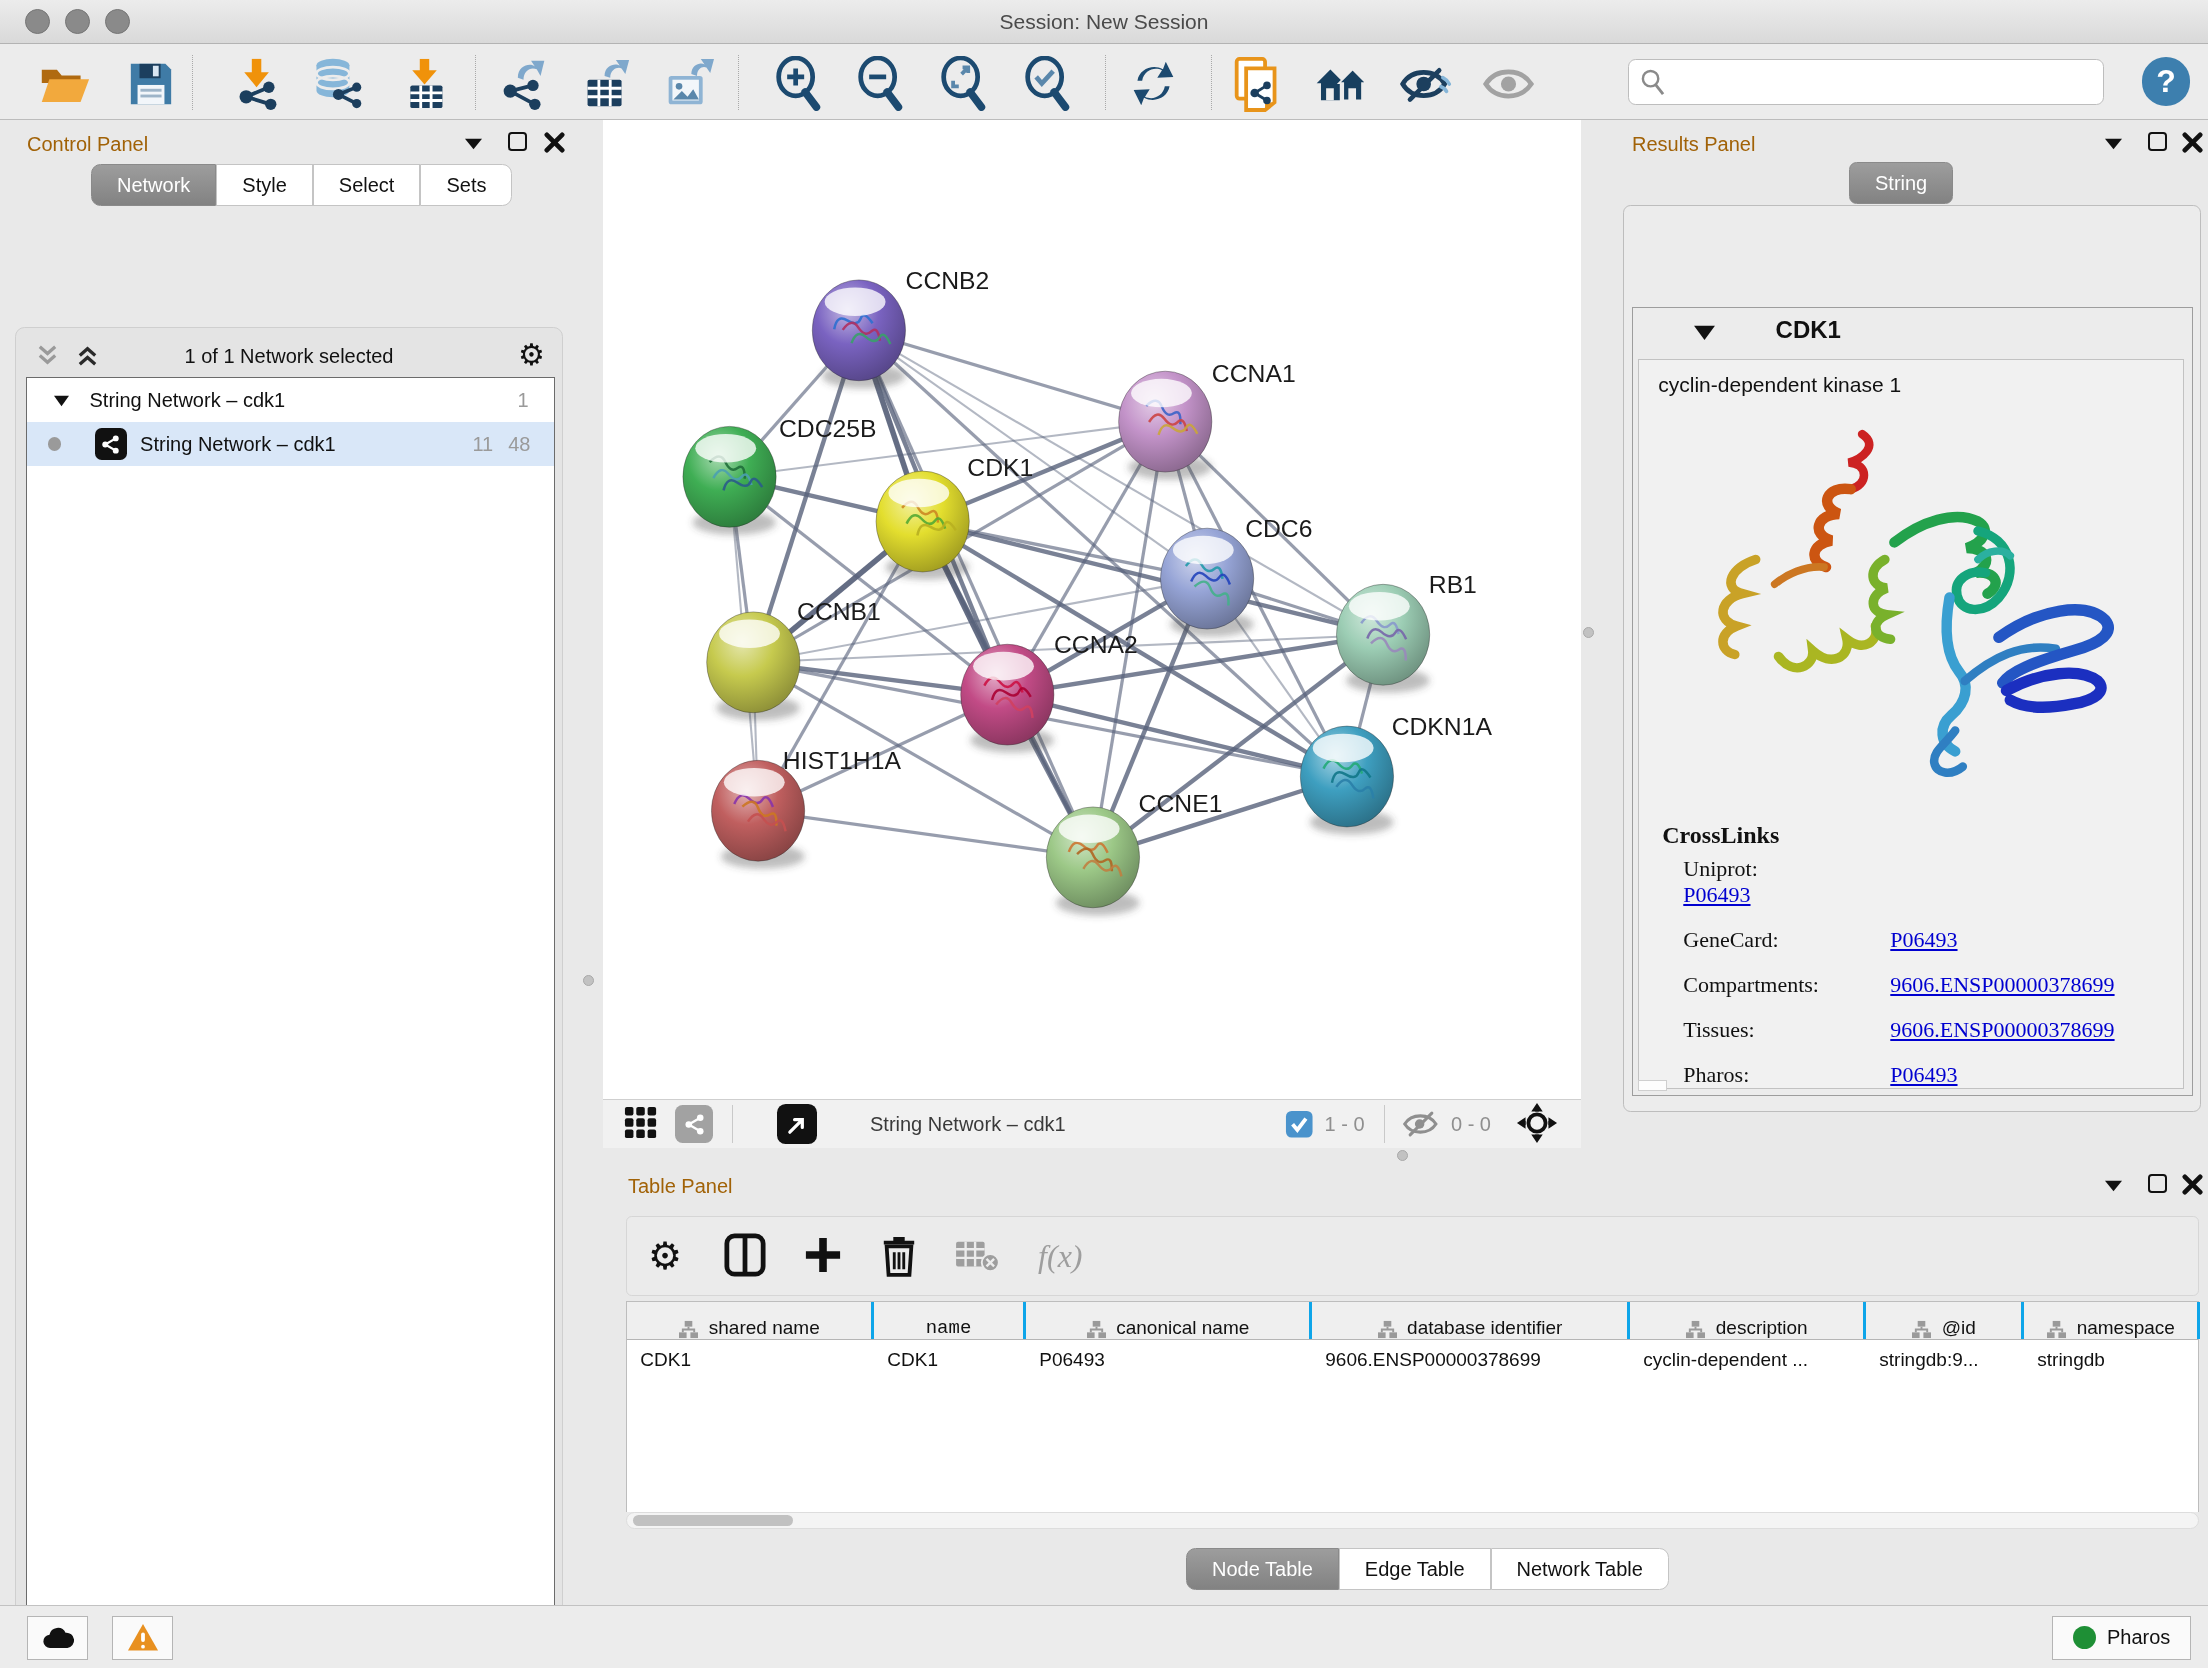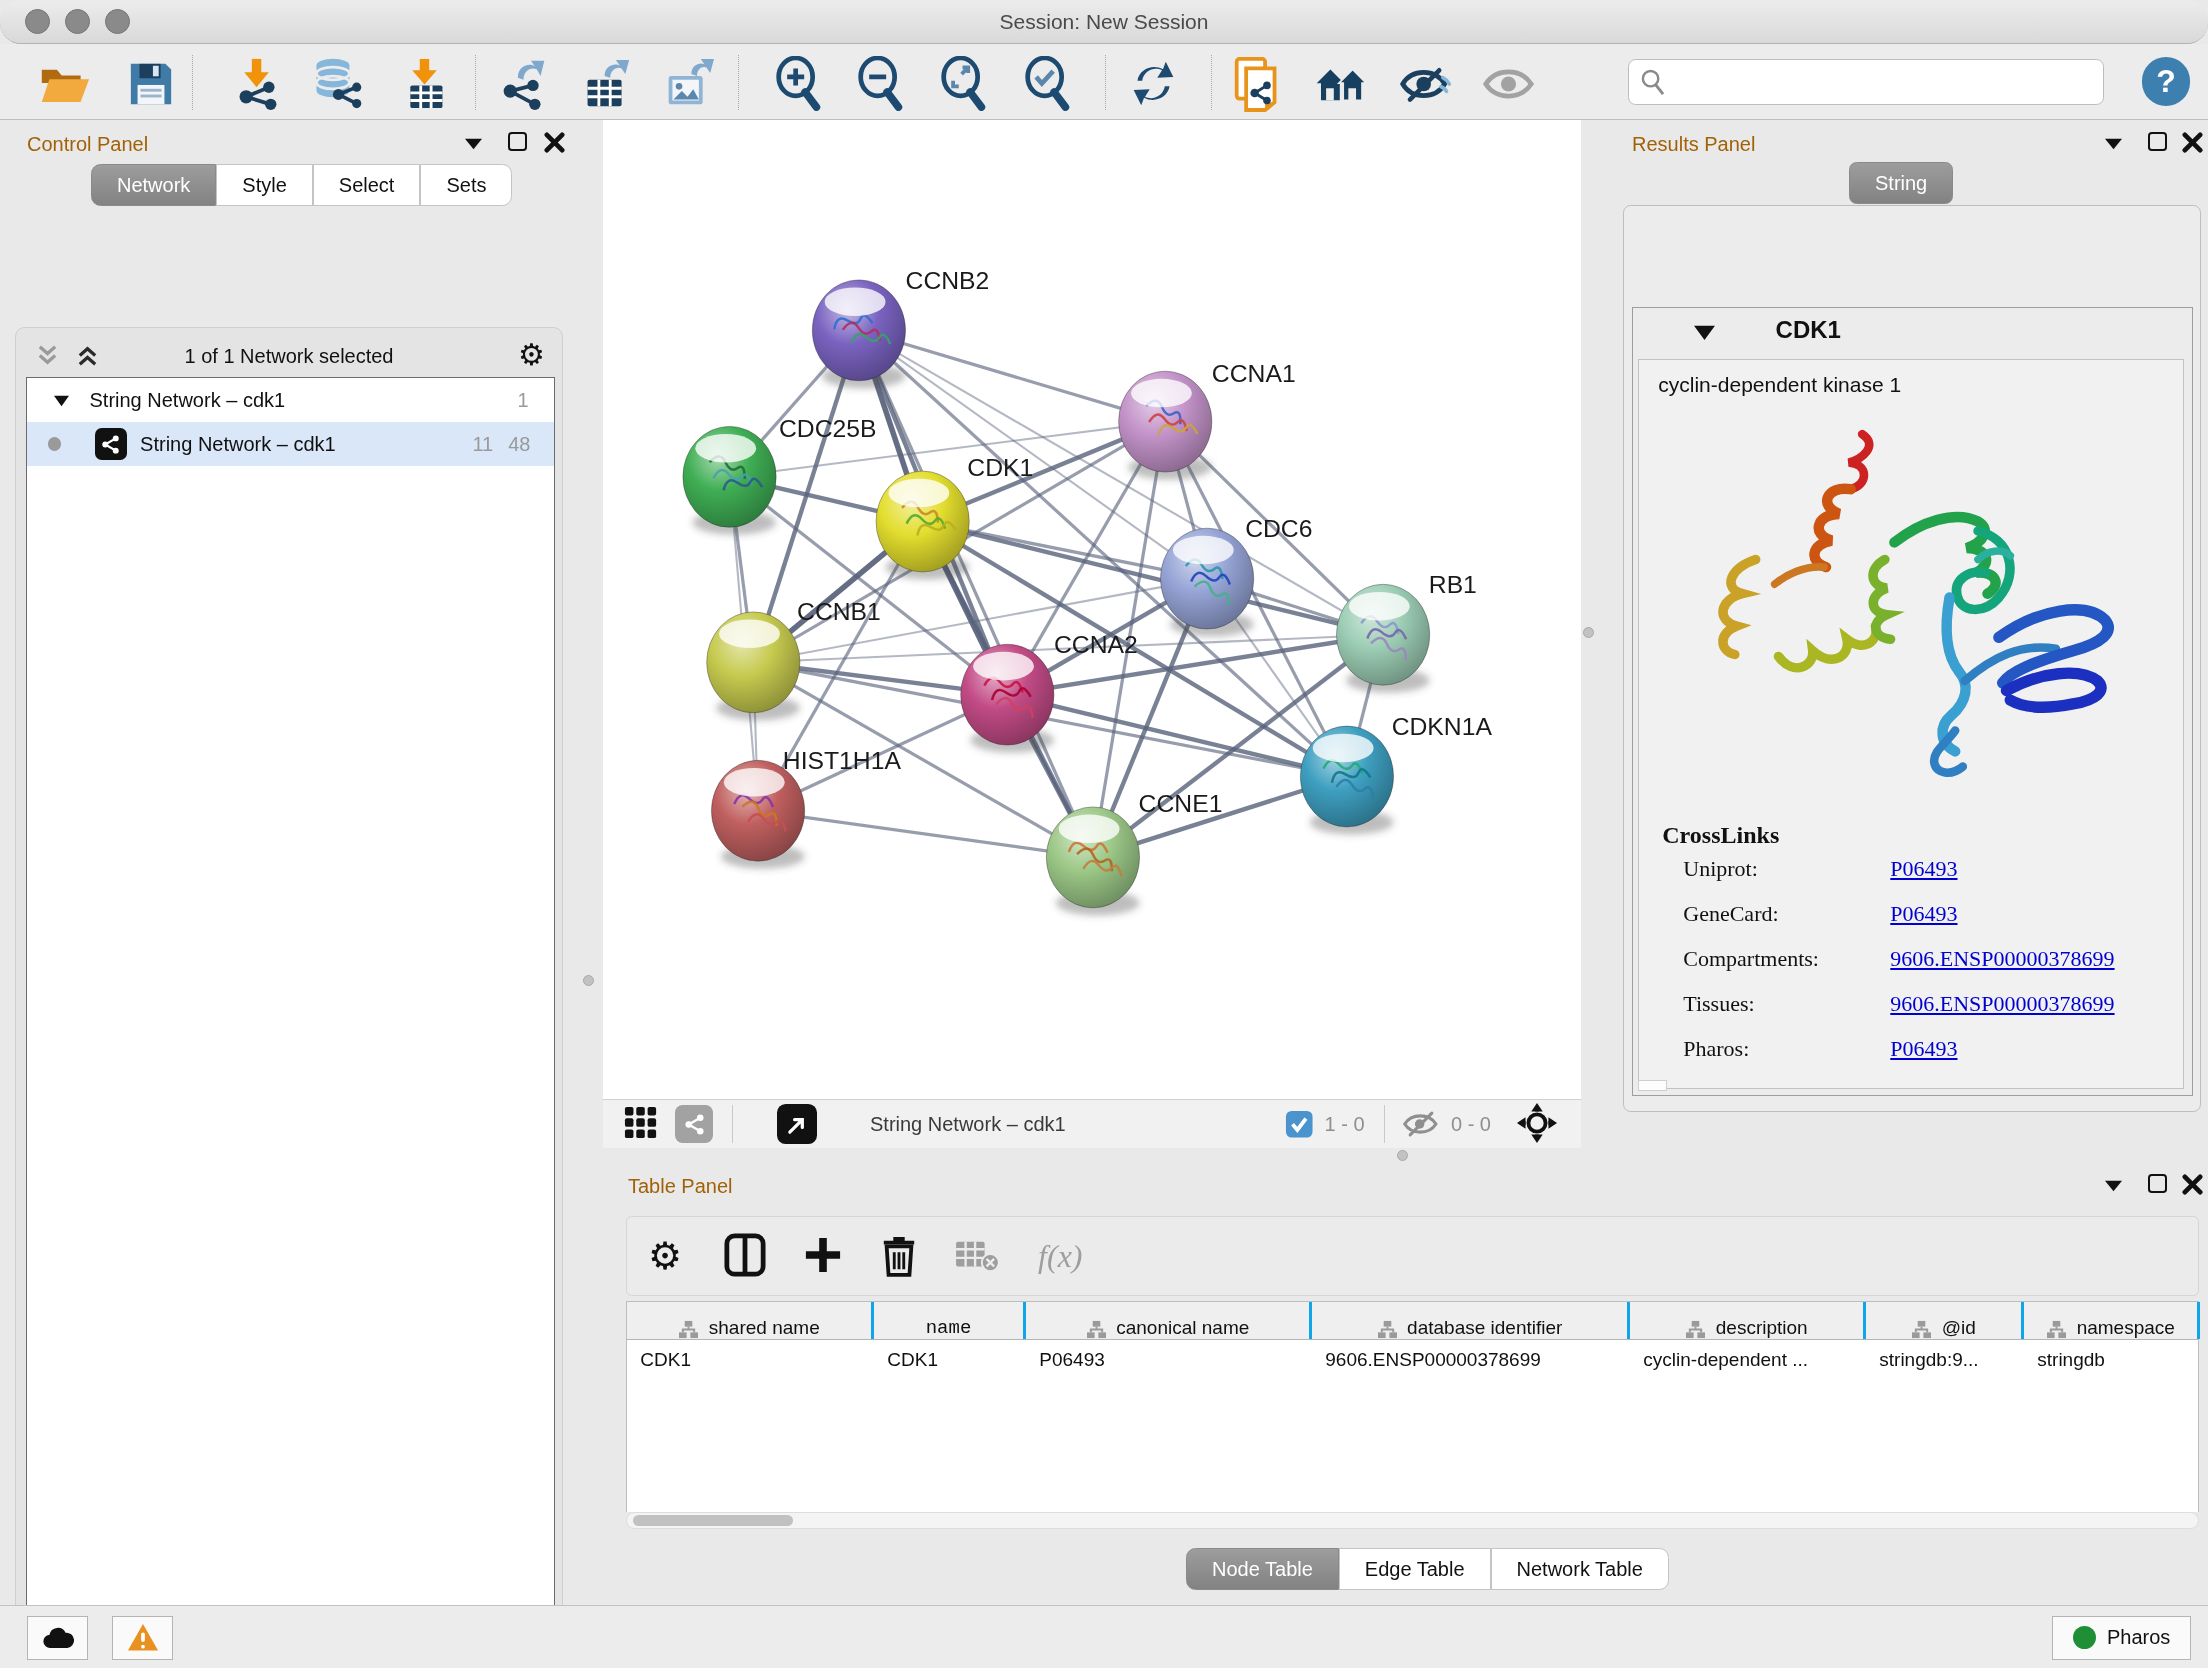--- a/index.html
+++ b/index.html
@@ -2,21 +2,21 @@
 <html style="font-size:15px"><head>
 <meta charset="utf-8">
 <style>
   * { margin:0; padding:0; box-sizing:border-box; }
   html,body { width:2208px; height:1668px; font-family:"Liberation Sans", sans-serif; background:#e9e9e9; overflow:hidden; }
   .abs { position:absolute; }
   .window { position:relative; width:2208px; height:1668px; background:#e9e9e9; }
 
   
   .titlebar { left:0; top:0; width:2208px; height:44px;
-    background:linear-gradient(#ececec,#d9d9d9); border-bottom:1px solid #b3b3b3;border-radius:21px; }
+    background:linear-gradient(#ececec,#d9d9d9); border-bottom:1px solid #b3b3b3; }
   .traffic { width:25px; height:25px; border-radius:50%; background:#8a8a8a; border:1px solid #757575; top:8.6px; }
   .win-title { width:100%; text-align:center; top:9.5px; font-size:21px; color:#4a4a4a; }
 
   
   .toolbar { left:0; top:44px; width:2208px; height:76px; background:#ececec; border-bottom:1px solid #bcbcbc; }
   .tb-icon { top:13.3px; width:53px; height:53px; display:flex; align-items:center; justify-content:center; }
   .tb-sep { top:11.4px; width:0; height:55px; border-left:1.9px dotted #a9a9a9; }
   .searchbox { left:1628px; top:15px; width:476px; height:46px; background:#fff; border:1px solid #bdbdbd; border-radius:7.6px; display:flex; align-items:center; padding-left:11.4px; }
   .help-btn { left:2142px; top:13.3px; width:48px; height:49px; border-radius:50%/48%; background:#3d7fae; color:#fff; font-size:32px; font-weight:bold; display:flex; align-items:center; justify-content:center; }
 
@@ -613,21 +613,21 @@
             <path d="M300 190 c-6 34 -4 60 10 78 c12 14 8 32 -8 46 c-14 12 -12 30 4 38" stroke="#3a9fd1" stroke-width="11"></path>
             <path d="M316 278 c30 -26 60 -40 96 -34" stroke="#2f7fc2" stroke-width="9"></path>
             <path d="M352 232 c42 -30 92 -38 112 -18 c10 12 -4 24 -34 32 c-42 12 -66 22 -74 34" stroke="#2456c4" stroke-width="12"></path>
             <path d="M360 288 c36 -20 78 -24 96 -10 c10 10 -2 20 -26 24 c-30 6 -52 4 -66 -4" stroke="#1b2fc0" stroke-width="12"></path>
             <path d="M330 150 c10 -10 26 -12 34 -4" stroke="#2bb0a0" stroke-width="8"></path>
             <path d="M306 330 c-10 14 -24 22 -22 34 c2 12 18 14 30 4" stroke="#2f7fc2" stroke-width="9"></path>
           </g>
         </svg>
         <div class="abs serif" style="left:23px;top:462px;font-size:24px;font-weight:bold;color:#111">CrossLinks</div>
         <div class="abs" style="left:44px;top:496px;width:495px" id="crosslinks">
-            <div class="serif" style="display: flex; margin-bottom: 19px; font-size: 22px; color: rgb(17, 17, 17);">
+            <div class="serif" style="display: flex; margin-bottom: 19px; font-size: 22px; color: rgb(17, 17, 17); flex-direction: column;">
               <span style="width: 207px;">Uniprot:</span>
               <span class="xlink">P06493</span>
             </div>
             <div class="serif" style="display: flex; margin-bottom: 19px; font-size: 22px; color: rgb(17, 17, 17);">
               <span style="width: 207px;">GeneCard:</span>
               <span class="xlink">P06493</span>
             </div>
             <div class="serif" style="display: flex; margin-bottom: 19px; font-size: 22px; color: rgb(17, 17, 17);">
               <span style="width: 207px;">Compartments:</span>
               <span class="xlink">9606.ENSP00000378699</span>

